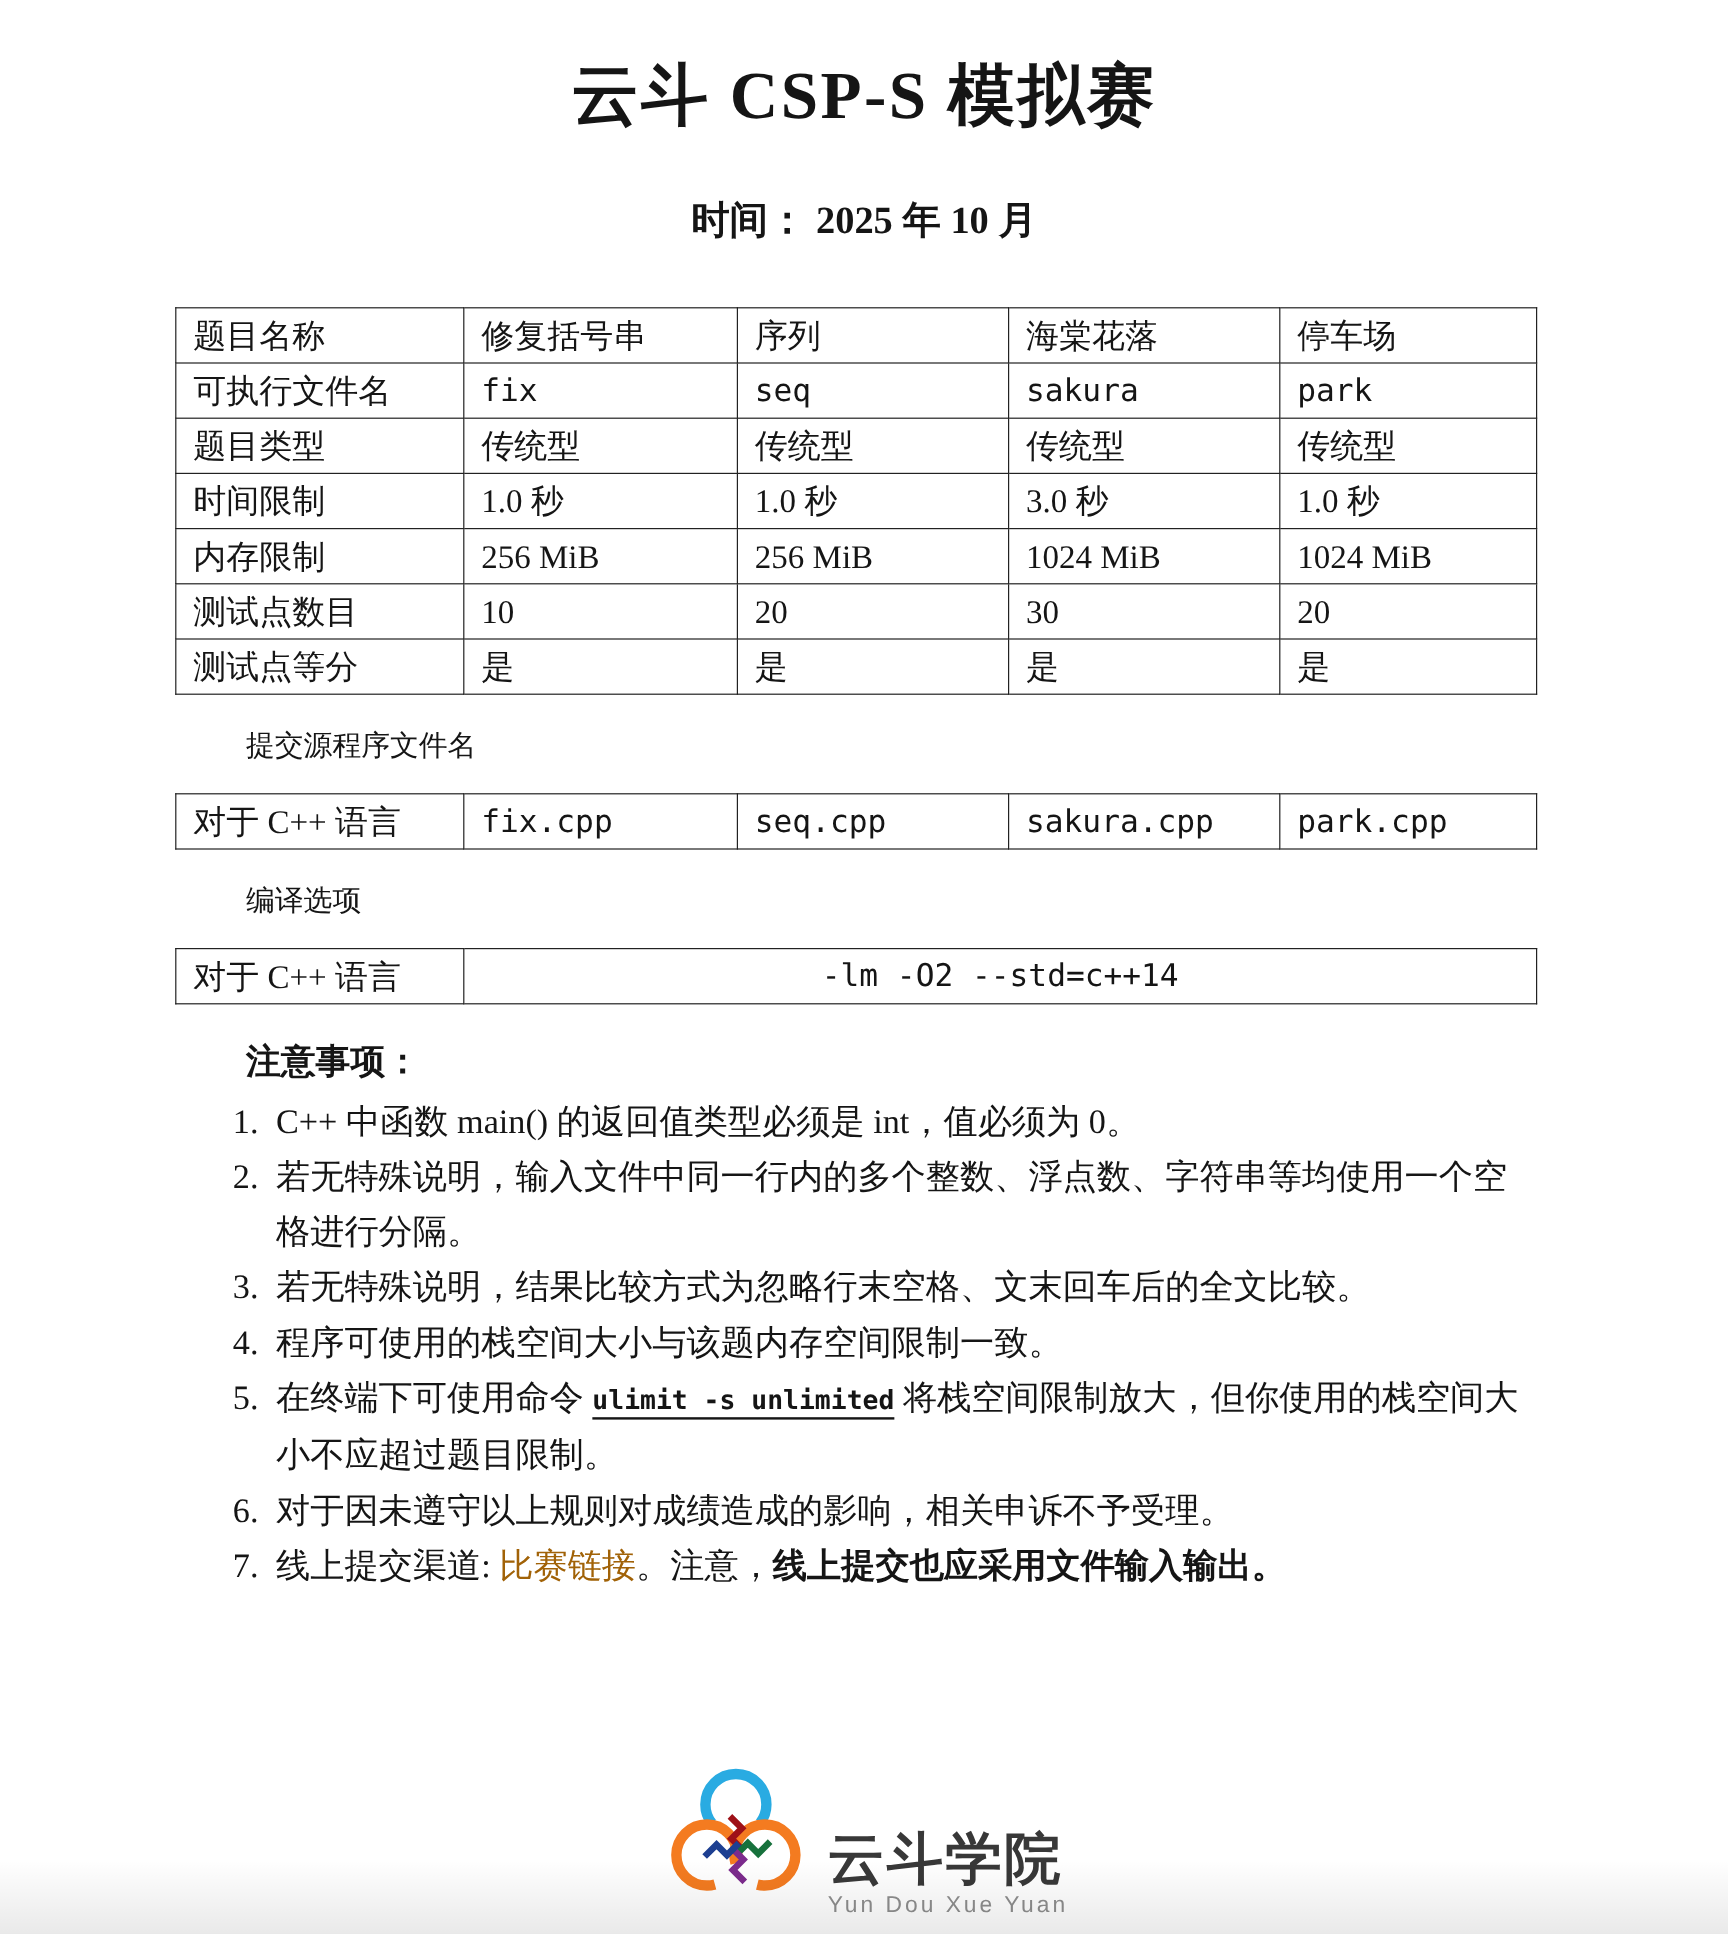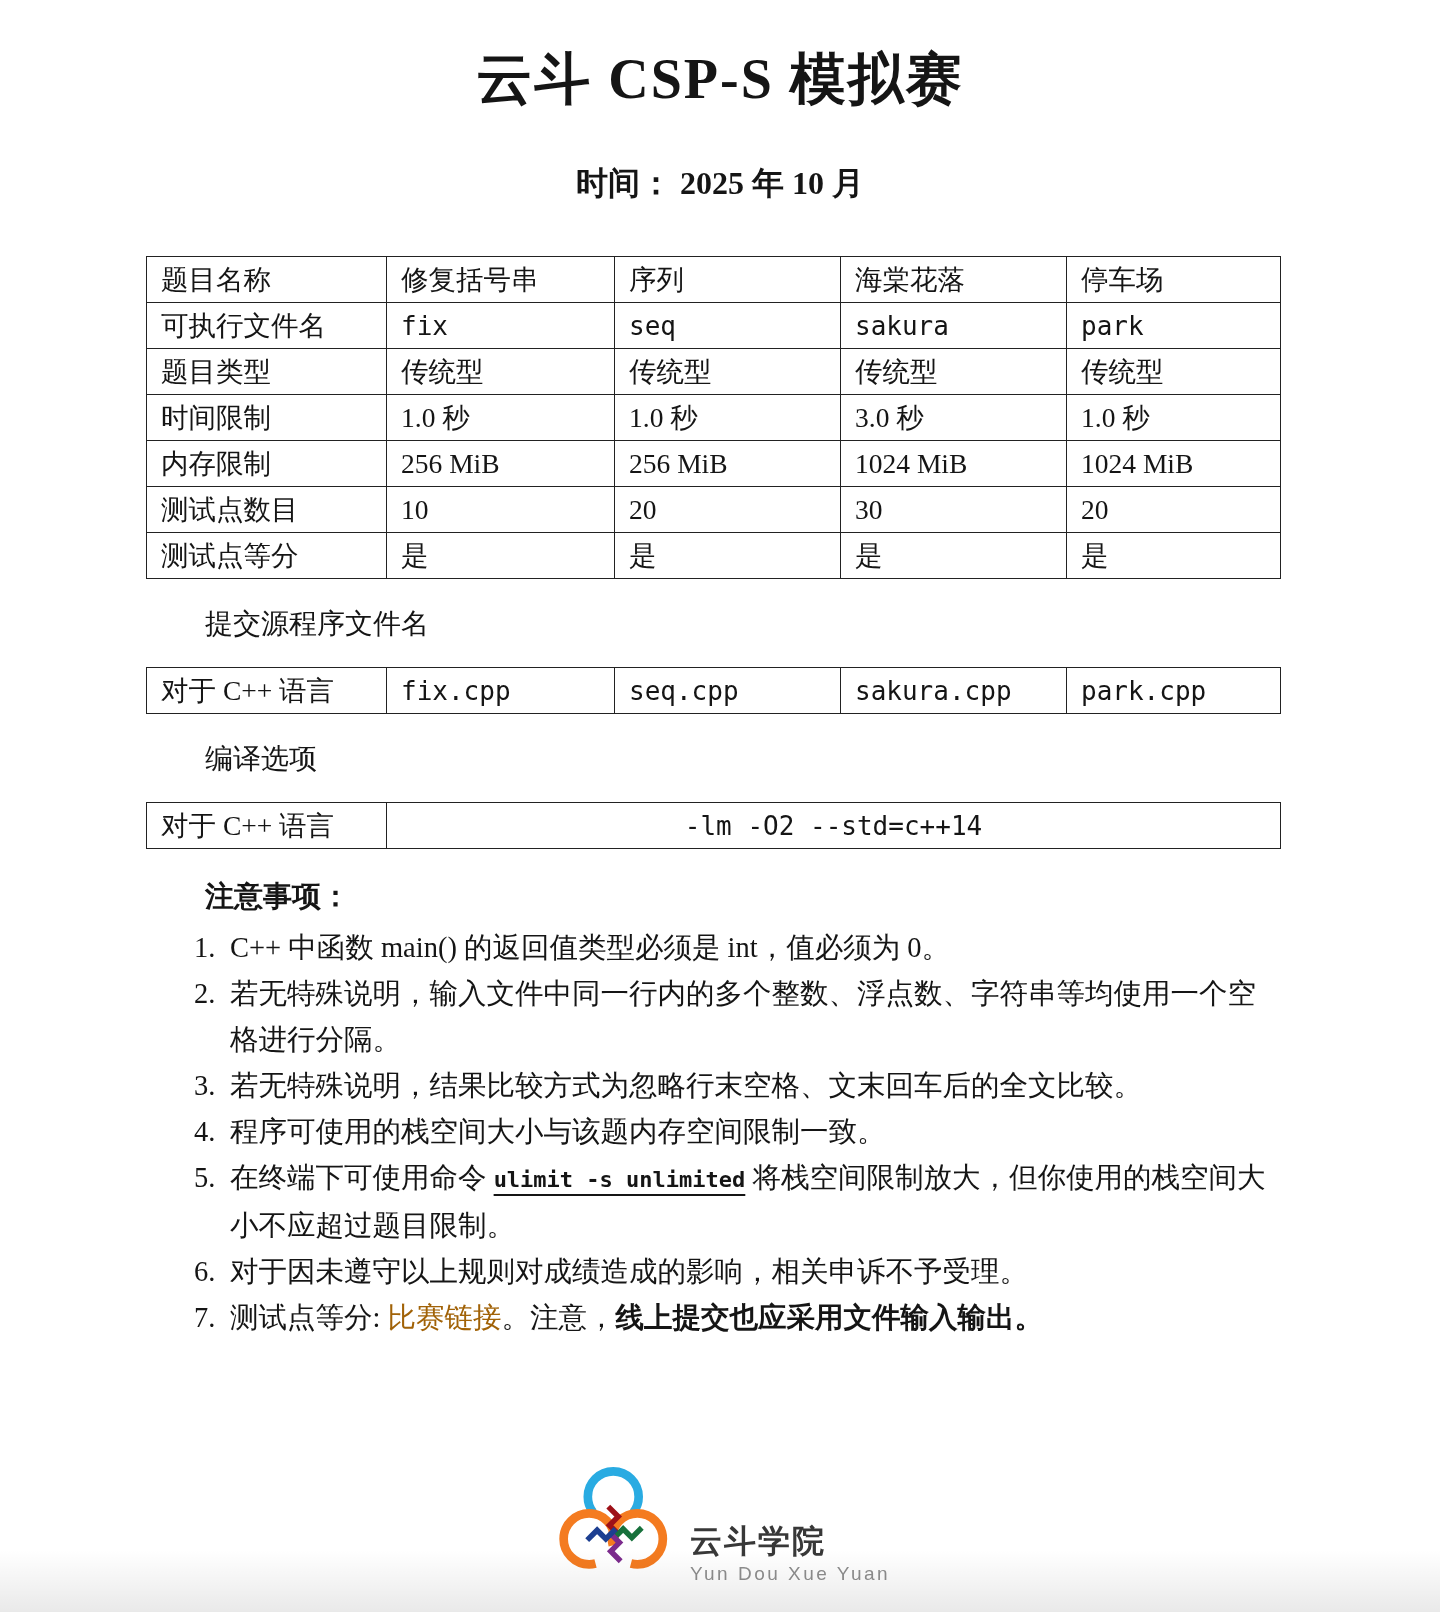--- a/index.html
+++ b/index.html
@@ -43,21 +43,21 @@
     white-space: nowrap;
   }
   td.mono, .code {
     font-family: "DejaVu Sans Mono", "Liberation Mono", monospace;
     font-size: 26px;
   }
   td.center { text-align: center; padding: 0; }
   .tbl-info { margin-top: 50px; border-radius: 28px; }
   .section-heading {
     margin: 26px 0 24px 59px;
-    font-size: 28px;
+    font-size: 24px;
     font-weight: 400;
   }
   .notes-heading {
     margin: 28px 0 8px 59px;
     font-size: 29px;
     font-weight: 700;
   }
   .notes-list { margin-top: 4px; }
   .note-item {
     display: flex;
@@ -98,21 +98,21 @@
   .logo-cloud { width: 124px; height: 124px; }
   .logo-text-col {
     display: flex;
     flex-direction: column;
     align-items: flex-start;
     padding-top: 26px;
   }
   .logo-name {
     font-family: "Liberation Sans", "DejaVu Sans", sans-serif;
     font-weight: 700;
-    font-size: 32px;
+    font-size: 47px;
     letter-spacing: 2px;
     color: #383838;
     line-height: 1.05;
     margin-top: 36px;
   }
   .logo-sub {
     font-family: "Liberation Sans", "DejaVu Sans", sans-serif;
     font-size: 19px;
     letter-spacing: 2.5px;
     color: #8e8e8e;
@@ -250,21 +250,21 @@
     <div class="note-item">
       <span class="note-num">5.</span>
       <span class="note-text"><span>在终端下可使用命令 </span><span class="code">ulimit -s unlimited</span><span> 将栈空间限制放大，但你使用的栈空间大小不应超过题目限制。</span></span>
     </div>
     <div class="note-item">
       <span class="note-num">6.</span>
       <span class="note-text">对于因未遵守以上规则对成绩造成的影响，相关申诉不予受理。</span>
     </div>
     <div class="note-item">
       <span class="note-num">7.</span>
-      <span class="note-text"><span>测试点等分: </span><span class="link" style="color:#a16207">比赛链接</span><span>。注意，</span><span class="bold">线上提交也应采用文件输入输出</span><span class="bold">。</span></span>
+      <span class="note-text"><span>线上提交渠道: </span><span class="link" style="color:#a16207">比赛链接</span><span>。注意，</span><span class="bold">线上提交也应采用文件输入输出</span><span class="bold">。</span></span>
     </div>
   </div>
 
 </div>
 
 <div class="logo-block">
   <svg class="logo-cloud" viewBox="0 0 100 100" fill="none">
 
     <circle cx="51" cy="28" r="20.5" stroke="#29abe2" stroke-width="7" pathLength="360" stroke-dasharray="255 105" stroke-dashoffset="217.5"></circle>
     <circle cx="31.5" cy="62" r="20.5" stroke="#f47b20" stroke-width="7" pathLength="360" stroke-dasharray="300 60" stroke-dashoffset="285"></circle>

